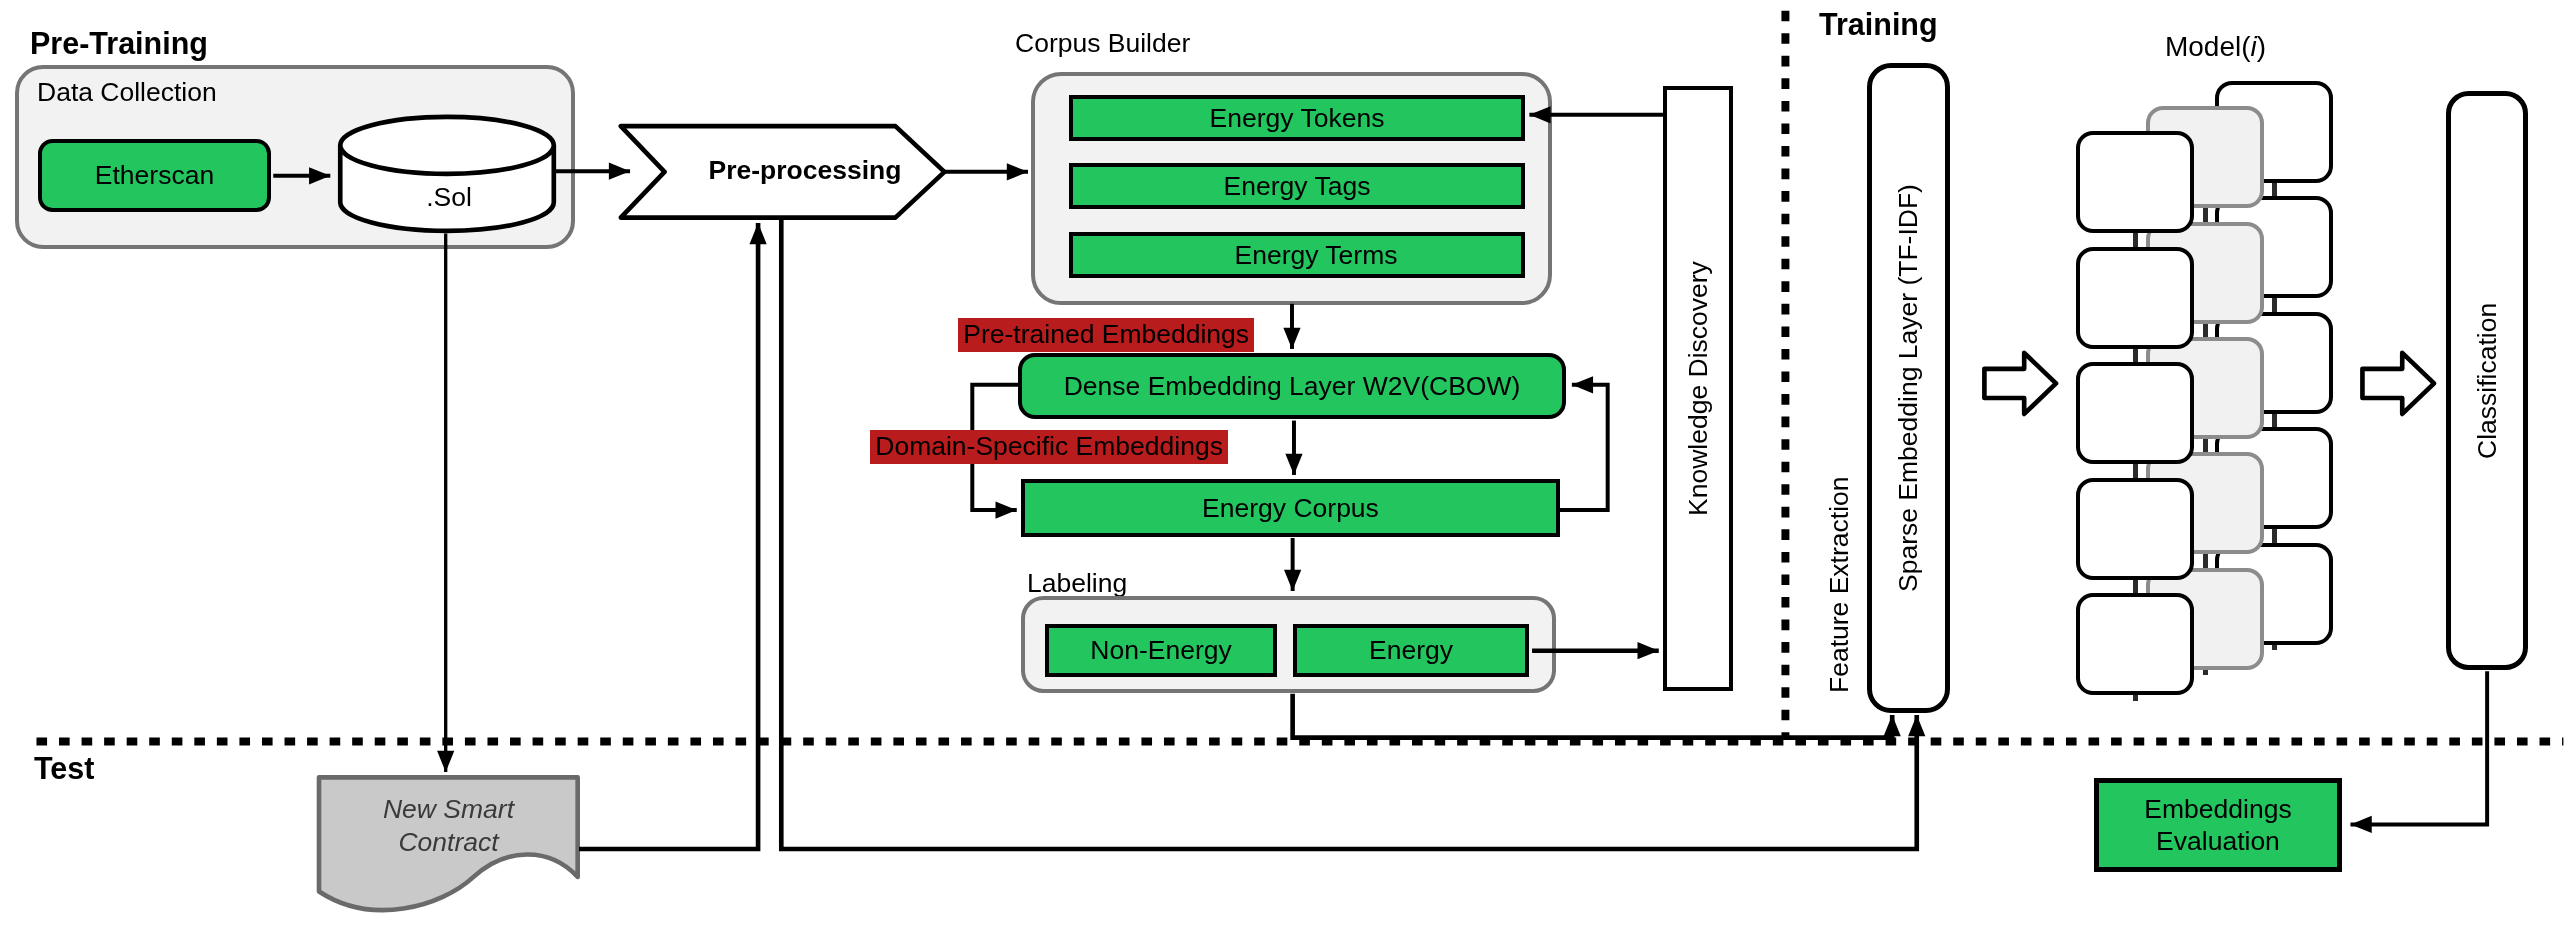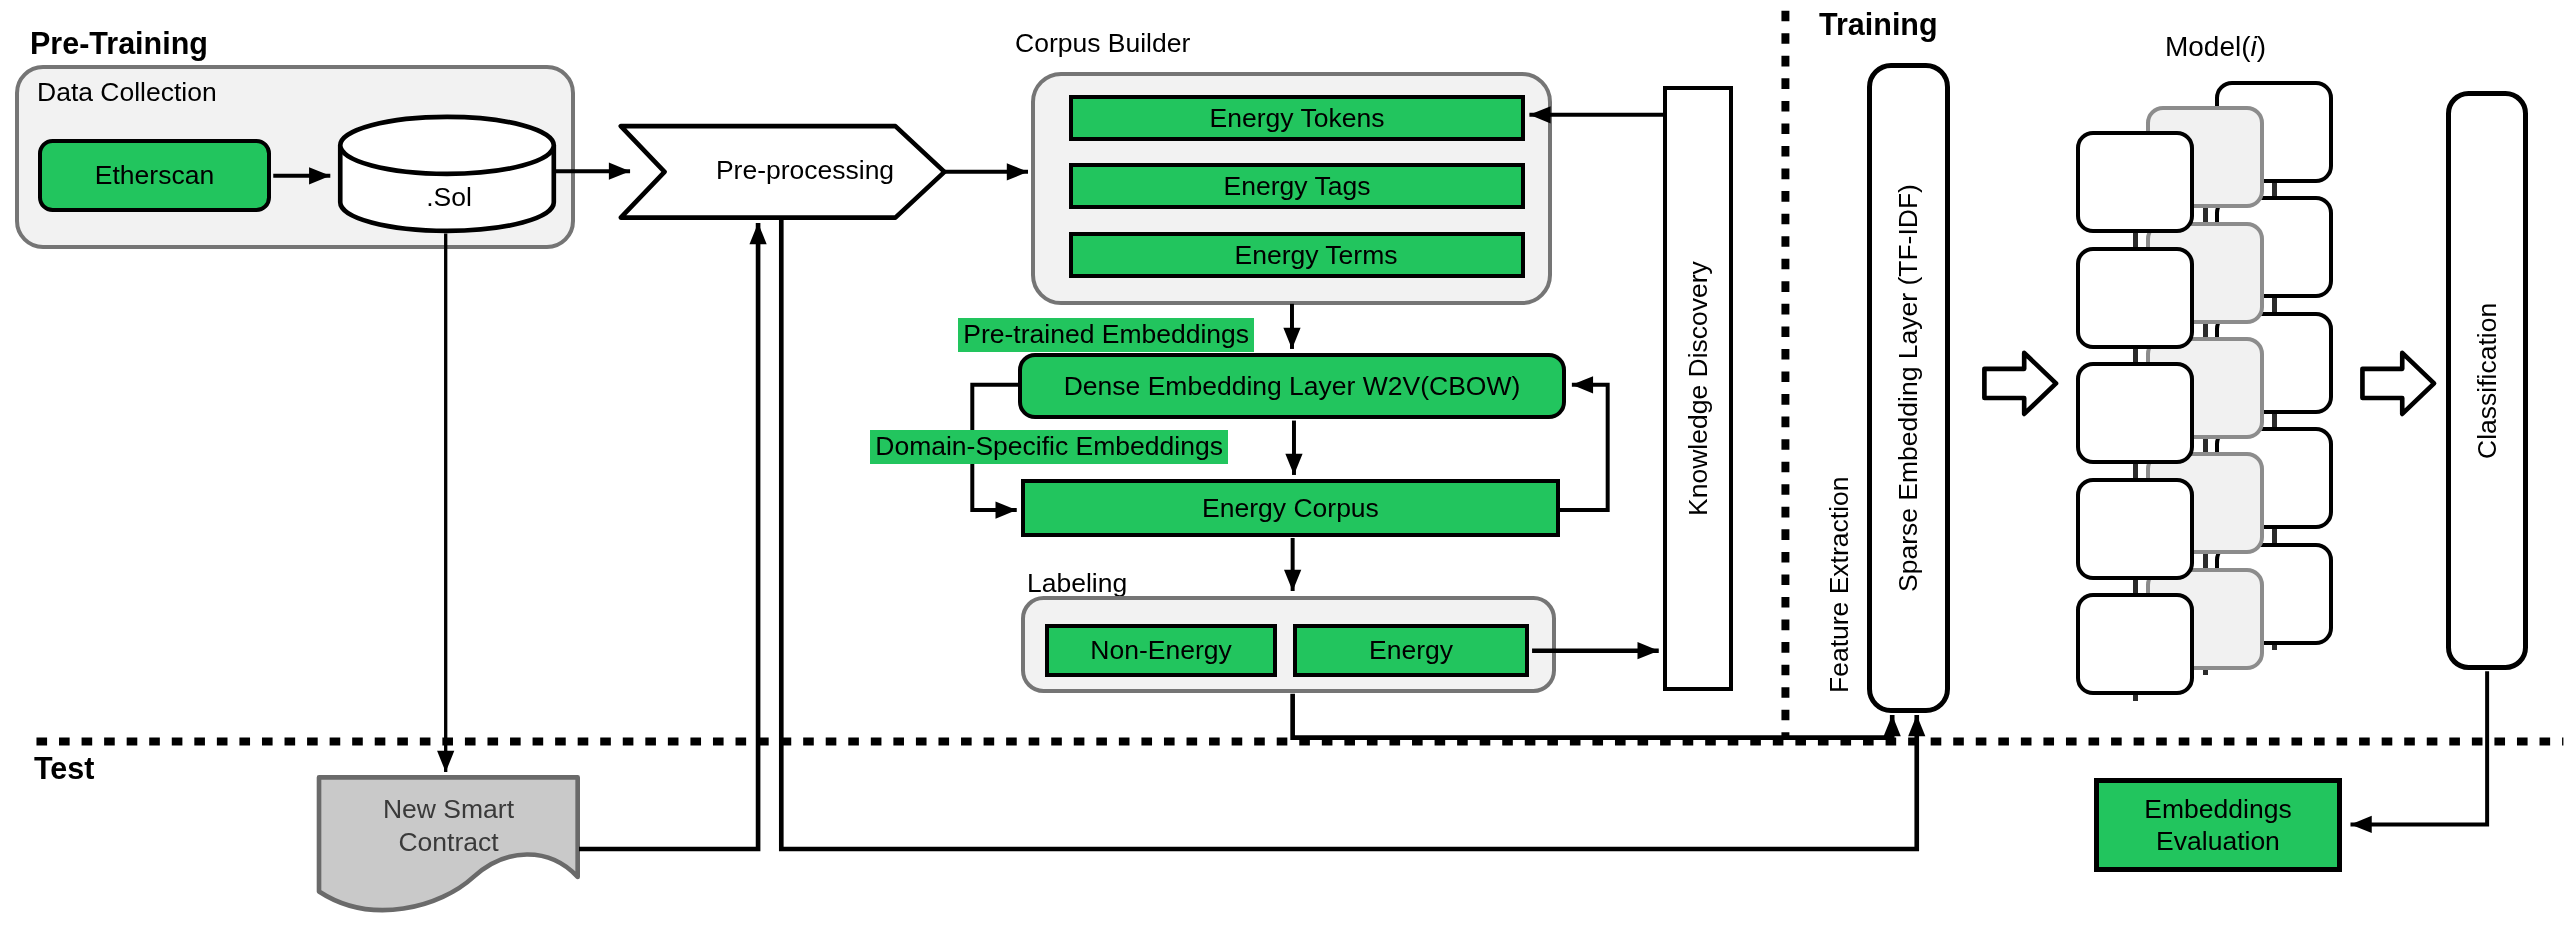--- a/index.html
+++ b/index.html
@@ -5,21 +5,21 @@
   html,body{margin:0;padding:0;background:#fff;}
   #canvas{
     position:relative;width:2576px;height:934px;background:#ffffff;
     font-family:"Liberation Sans", sans-serif;color:#000;overflow:hidden;
   }
   .abs{position:absolute;box-sizing:border-box;}
   .z1{z-index:1}.z3{z-index:3}
   #wires{position:absolute;left:0;top:0;z-index:2;pointer-events:none;}
   .hdr{font-size:30.5px;font-weight:bold;white-space:nowrap;}
   .caption{font-size:26.5px;white-space:nowrap;}
-  .capbg{background:#22c55e;padding:1.3px 5.3px;}
+  .capbg{background:#b91c1c;padding:1.3px 5.3px;}
   .box{background:#22c55e;border:4px solid #000;display:flex;align-items:center;justify-content:center;
        font-size:26.5px;text-align:center;white-space:nowrap;}
   .grp{background:#f2f2f2;border:4px solid #757575;}
   .r22{border-radius:14.6px}.r26{border-radius:17px}.r34{border-radius:22.5px}.r36{border-radius:24px}.r42{border-radius:28px}.r45{border-radius:30px}
   .vbox{background:#fff;border:4.6px solid #000;}
   .vlabel{writing-mode:vertical-rl;transform:rotate(180deg);width:100%;height:100%;
           display:flex;align-items:center;justify-content:center;font-size:26.5px;white-space:nowrap;}
   .card{position:absolute;width:118px;height:102px;border:4.6px solid #000;border-radius:17px;background:#fff;box-sizing:border-box;}
   .card.gray{border-color:#8c8c8c;background:#f1f1f1;}
   .conn{position:absolute;width:4.6px;background:#2b2b2b;}
@@ -146,24 +146,24 @@
     <polyline points="1178,330 1178,1280 2890,1280 2890,1078" fill="none" stroke="#000" stroke-width="7" marker-end="url(#ah)"></polyline>
     <line x1="672" y1="352" x2="672" y2="1164" stroke="#000" stroke-width="5" marker-end="url(#ah)"></line>
     <polyline points="3750,1012 3750,1243 3544,1243" fill="none" stroke="#000" stroke-width="6" marker-end="url(#ah)"></polyline>
   </svg>
 
   <div class="abs hdr z3" style="left:30px;top:20px;margin-top:6px;">Pre-Training</div>
   <div class="abs hdr z3" style="left:1819px;top:6.6px;">Training</div>
   <div class="abs hdr z3" style="left:34px;top:751px;">Test</div>
 
   <div class="abs caption z3" style="left:411px;top:182px;width:76px;text-align:center;">.Sol</div>
-  <div class="abs caption z3" style="left:665px;top:155px;width:280px;text-align:center;">Pre-processing</div>
+  <div class="abs caption z3" style="left:665px;top:155px;width:280px;text-align:center;font-weight:bold;">Pre-processing</div>
 
   <div class="abs caption capbg z3" style="left:958px;top:318px;">Pre-trained Embeddings</div>
   <div class="abs caption capbg z3" style="left:870px;top:430px;">Domain-Specific Embeddings</div>
 
-  <div class="abs doctext z3" style="left:319px;top:793px;width:259px;">
+  <div class="abs doctext z3" style="left:319px;top:793px;width:259px;font-style:italic;">
     <div>New Smart</div>
     <div>Contract</div>
   </div>
 
 </div>
 
 
 </body></html>

